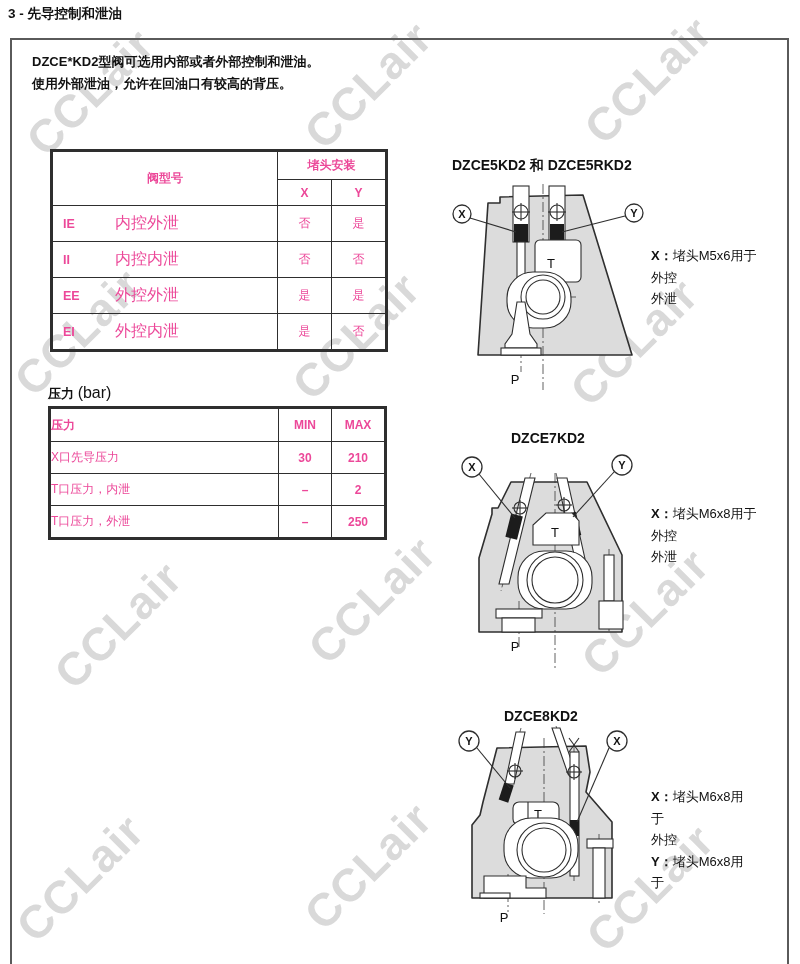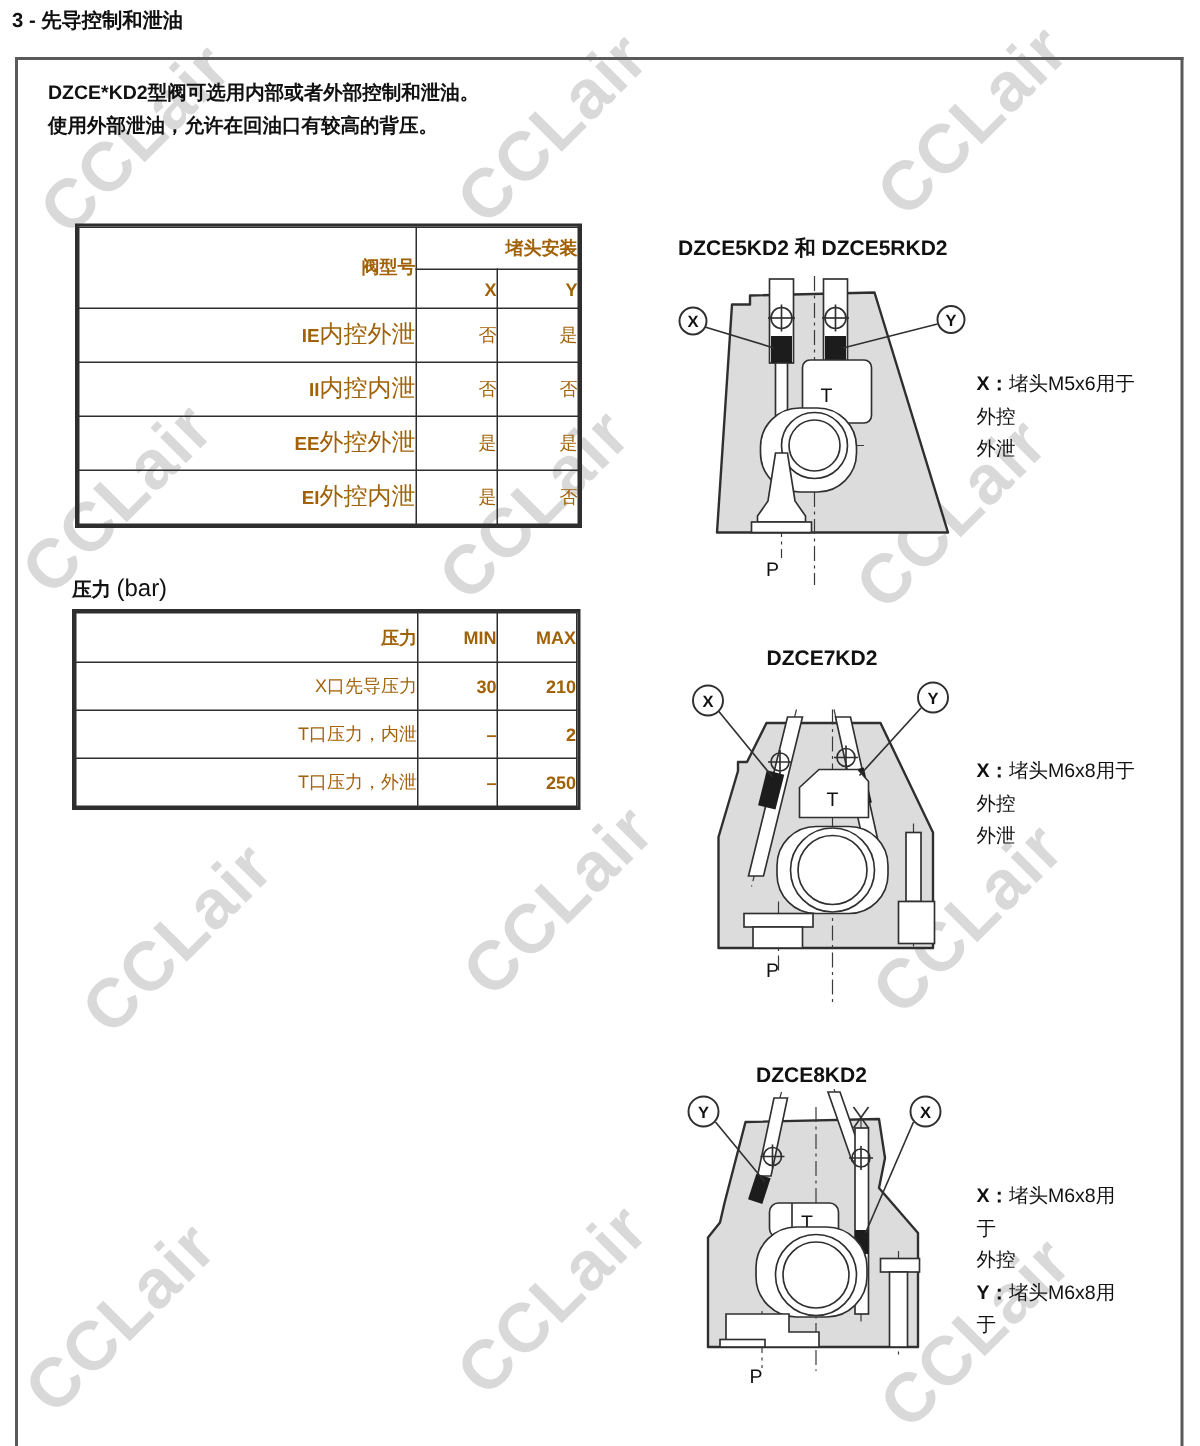--- a/index.html
+++ b/index.html
@@ -21,21 +21,21 @@
   .section-title{left:8px;top:5px;font-size:13.5px;font-weight:bold;z-index:2;}
   .page-frame{
     left:10px;top:38px;width:779px;height:940px;z-index:1;
     border:2px solid #5a5a5a;border-bottom:none;box-sizing:border-box;
     background:transparent;
   }
   .intro{left:32px;top:51px;z-index:2;font-size:13px;font-weight:bold;line-height:22px;}
   
   table{border-collapse:collapse;table-layout:fixed;background:transparent;}
   .tbl{z-index:2;}
-  .tbl td,.tbl th{border:1px solid #2e2e2e;padding:0;font-size:12px;color:#a16207;text-align:right;}
+  .tbl td,.tbl th{border:1px solid #2e2e2e;padding:0;font-size:12px;color:#ec4899;}
   .tbl{border:2px solid #2e2e2e;}
   #plug-table{left:50px;top:149px;}
   #plug-table table{width:333px;}
   .col-model{width:225px;}
   .col-xy{width:54px;}
   .hdr{font-weight:600;text-align:center;}
   .cell-model{text-align:left;vertical-align:middle;}
   .cell-model .code{font-weight:bold;display:inline-block;width:52px;padding-left:10px;font-size:12.5px;}
   .cell-model .desc{font-weight:normal;font-size:16px;}
   .cell-c{text-align:center;font-weight:normal;}

